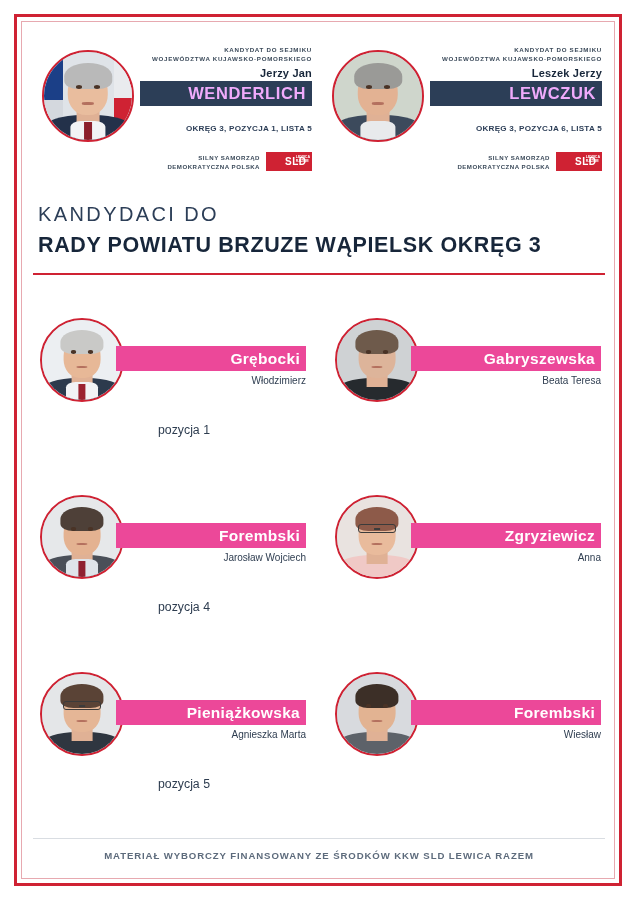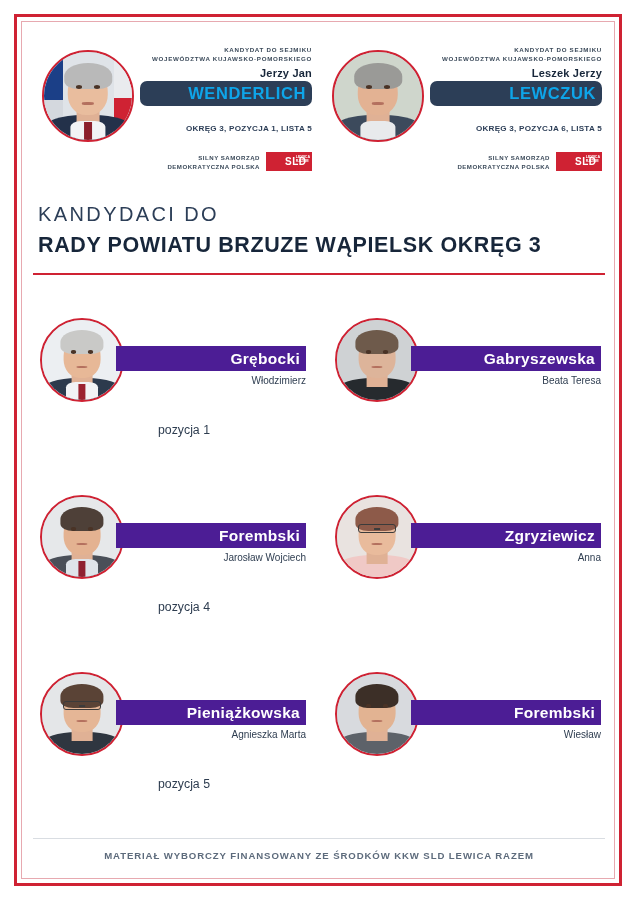--- a/index.html
+++ b/index.html
@@ -69,28 +69,27 @@
   .first-name {
     margin-top: 3px;
     font-size: 11px;
     font-weight: bold;
     color: #17263a;
     letter-spacing: 0.2px;
   }
   .surname-bar {
     margin-top: 2px;
     background: #2c3e57;
-    color: #0ea5e9;
+    color: #f0abfc;
     font-size: 16.5px;
     font-weight: bold;
     letter-spacing: 0.6px;
     padding: 3px 6px 3px 12px;
     text-align: right;
     line-height: 1.15;
-    border-radius: 7px;
   }
   .okreg-line {
     margin-top: 18px;
     font-size: 8.1px;
     color: #2c3e57;
     letter-spacing: 0.25px;
     font-weight: bold;
   }
   .sld-block {
     position: absolute;
@@ -181,21 +180,21 @@
     overflow: hidden;
     background: #cfd5dc;
   }
   .cand.left .pc { left: 12px; }
   .cand.right .pc { left: 17px; }
 
   .cand .name-bar {
     position: absolute;
     top: 28px;
     height: 25px;
-    background: #4c1d95;
+    background: #ec4899;
     color: #ffffff;
     font-size: 15.5px;
     font-weight: bold;
     letter-spacing: 0.3px;
     display: flex;
     align-items: center;
     justify-content: flex-end;
     padding-right: 6px;
   }
   .cand.left .name-bar { left: 88px; width: 190px; }

